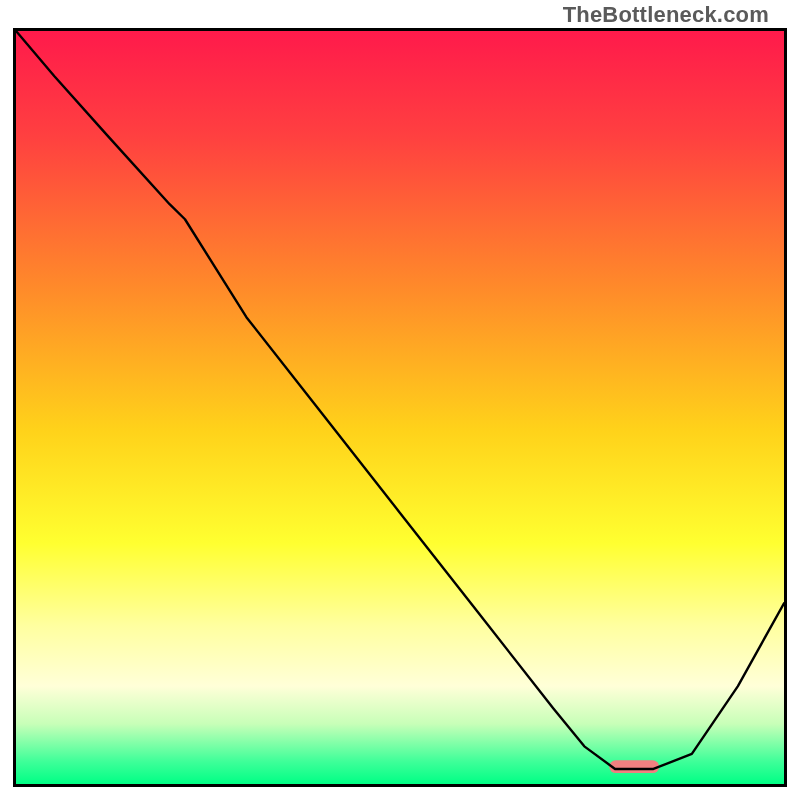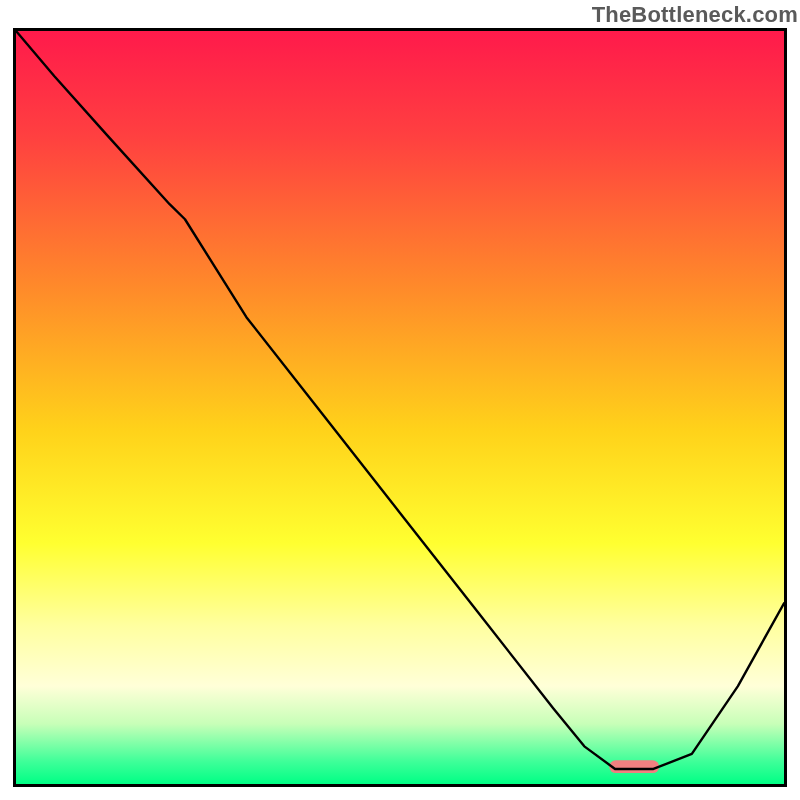--- a/index.html
+++ b/index.html
@@ -7,21 +7,21 @@
     padding: 0;
     width: 800px;
     height: 800px;
     position: relative;
     font-family: Arial, sans-serif;
     background: #fff;
   }
   .watermark {
     position: absolute;
     top: 2px;
-    right: 2px;
+    right: 31px;
     font-size: 22px;
     font-weight: bold;
     color: #5a5a5a;
     letter-spacing: 0.2px;
     z-index: 10;
   }
   .plot-outer {
     position: absolute;
     left: 13px;
     top: 28px;

